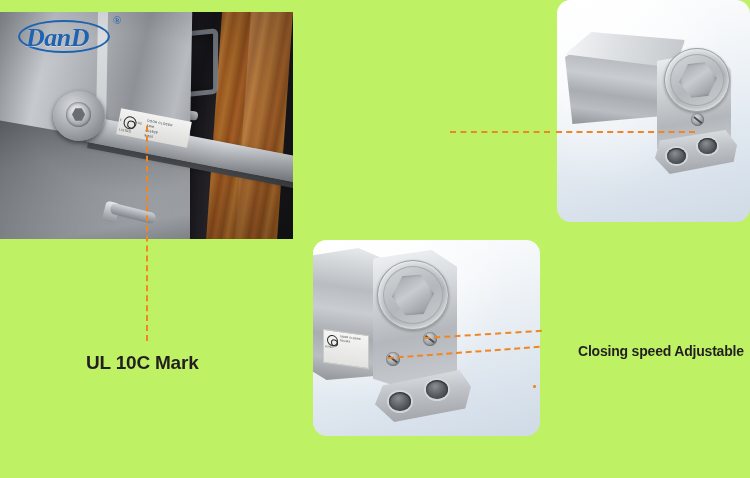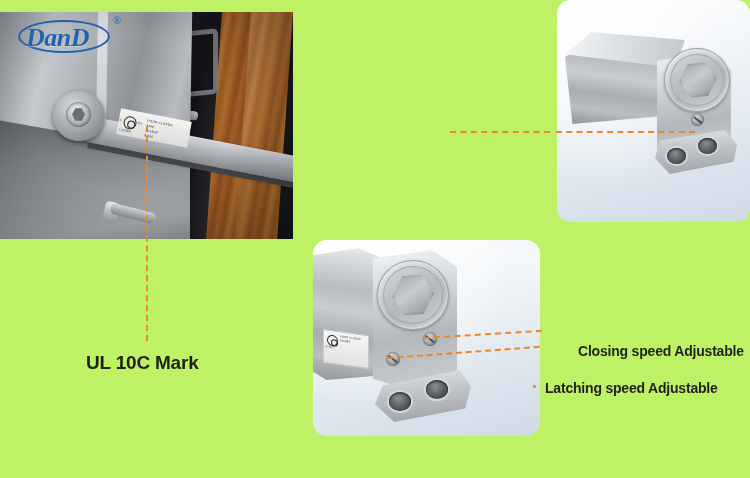--- a/index.html
+++ b/index.html
@@ -432,15 +432,14 @@
   <div class="dash-h dash-rot" style="left:424px; top:337px; width:118px; transform: rotate(-3.5deg);"></div>
 
   <div class="dash-h dash-rot" style="left:388px; top:357px; width:152px; transform: rotate(-4.2deg);"></div>
   <div class="dot" style="left:533px; top:385px;"></div>
 
 
   <div class="callout" id="lbl-ul10c">UL 10C Mark</div>
 
   <div class="callout" id="lbl-closing">Closing speed Adjustable</div>
 
-  <div class="callout" id="lbl-latching">Latching speed Adjustable</div>
 
 </div>
 
 </body></html>

